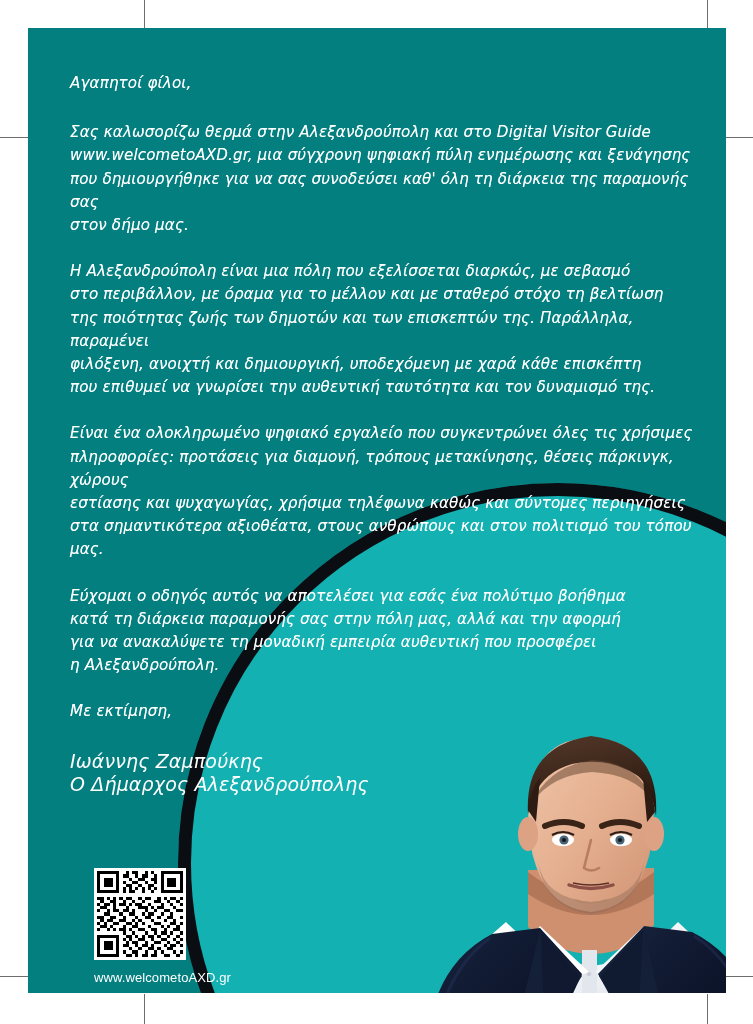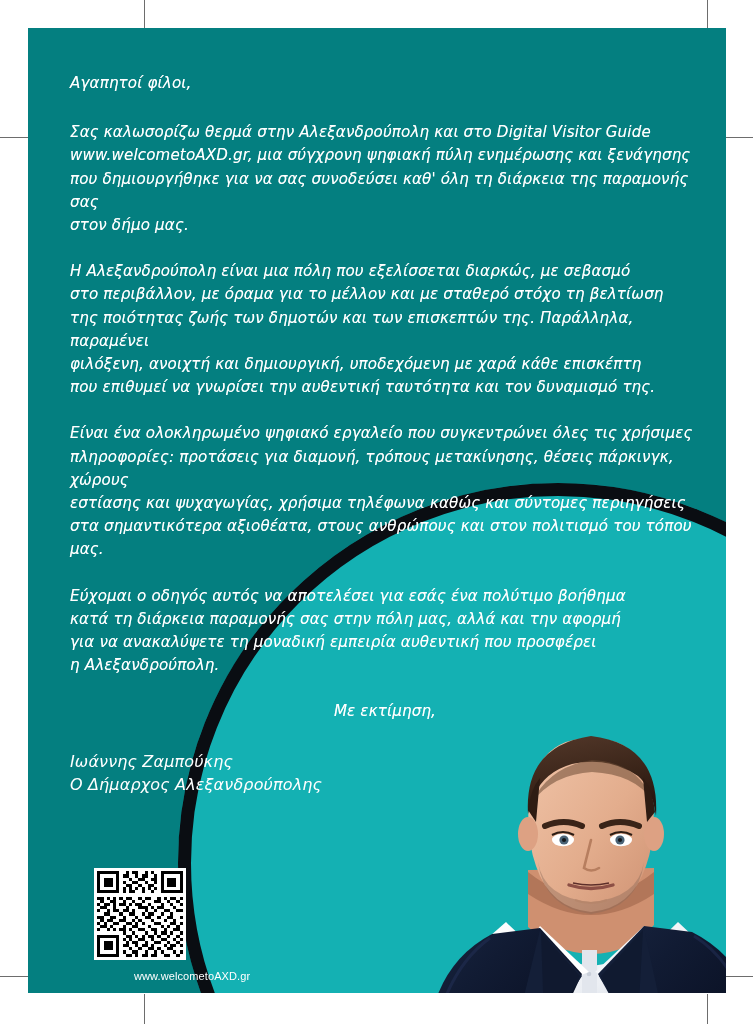--- a/index.html
+++ b/index.html
@@ -78,25 +78,25 @@
     font-family: "DejaVu Sans", sans-serif;
     font-size: 15.1px;
     line-height: 23.2px;
     font-style: italic;
     letter-spacing: 0.15px;
     margin: 0 0 23px 0;
     white-space: pre-line;
     text-shadow: 0 0 0.4px rgba(255,255,255,0.55);
   }
   #salutation { margin-bottom: 26px; }
-  #closing { margin-bottom: 26px; text-align: center; }
+  #closing { margin-bottom: 26px; }
   #signature {
     color: #ffffff;
     font-family: "DejaVu Sans", sans-serif;
-    font-size: 16px;
+    font-size: 19px;
     line-height: 23.2px;
     font-style: italic;
     letter-spacing: 0.15px;
     white-space: pre-line;
     margin: 0;
   }
 
   
   #qr-block {
     position: absolute;
@@ -108,24 +108,23 @@
     width: 92px;
     height: 92px;
     background: #ffffff;
     padding: 0;
     display: block;
   }
   #qr-url {
     margin-top: 10px;
     color: #ffffff;
     font-family: "Liberation Sans", sans-serif;
-    font-size: 11px;
+    font-size: 13px;
     letter-spacing: 0.1px;
     white-space: nowrap;
-    margin-left: 40px;
   }
 
   
   #portrait {
     position: absolute;
     left: 404px;
     top: 694px;
     width: 330px;
     height: 299px;
     z-index: 7;

